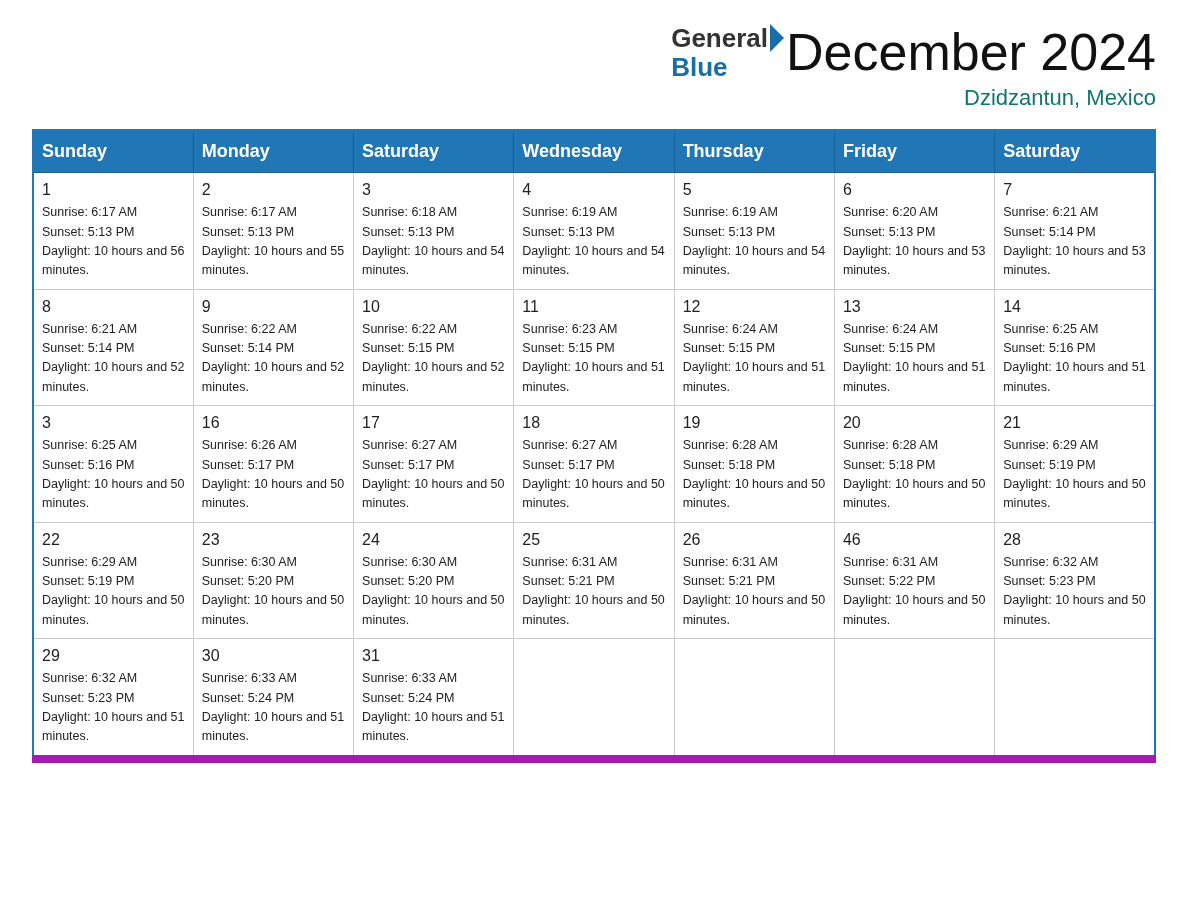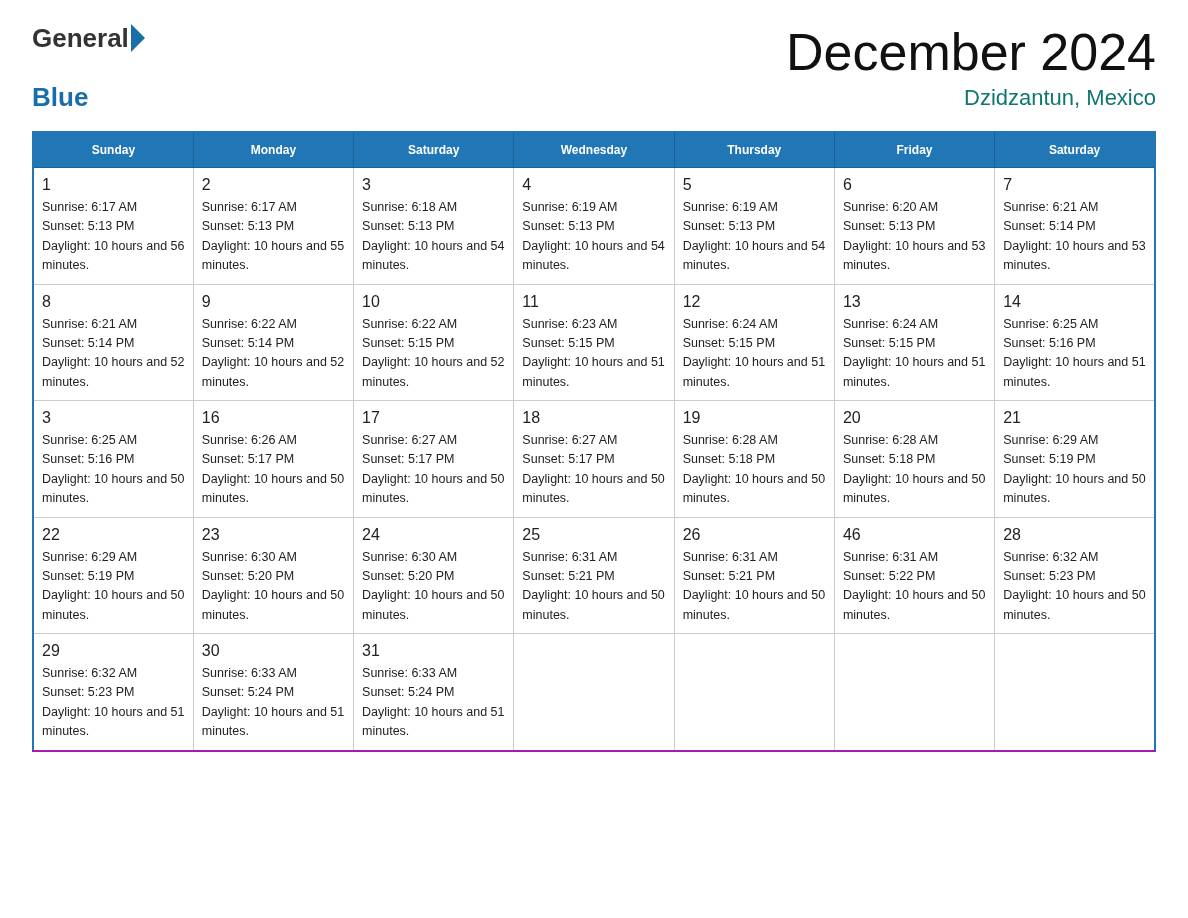--- a/index.html
+++ b/index.html
@@ -5,21 +5,21 @@
     * { box-sizing: border-box; margin: 0; padding: 0; }
     body {
       font-family: Arial, sans-serif;
       background: #fff;
       padding: 24px 32px;
       width: 1188px;
       min-height: 918px;
     }
     .header {
       display: flex;
-      justify-content: space-between;
+      justify-content: flex-end;
       align-items: flex-start;
       margin-bottom: 18px;
     }
     .logo {
       display: flex;
       flex-direction: column;
       align-items: flex-start;
     }
     .logo-text {
       display: flex;
@@ -32,21 +32,21 @@
     .logo-general { color: #333; }
     .logo-arrow {
       width: 0;
       height: 0;
       border-left: 14px solid #1a6ea8;
       border-top: 14px solid transparent;
       border-bottom: 14px solid transparent;
       display: inline-block;
       margin: 0 2px;
     }
-    .logo-blue { color: #1a6ea8; font-size: 26px; font-weight: bold; margin-top: 30px; }
+    .logo-blue { color: #1a6ea8; font-size: 26px; font-weight: bold; }
     .title-block { text-align: right; }
     .month-title {
       font-size: 52px;
       font-weight: 400;
       color: #111;
       line-height: 1.1;
     }
     .location {
       font-size: 22px;
       color: #0f766e;
@@ -54,23 +54,23 @@
     }
     table {
       width: 100%;
       border-collapse: collapse;
       table-layout: fixed;
     }
     thead tr th {
       background: #2176b5;
       color: #fff;
       padding: 10px 8px;
-      font-size: 12px;
+      font-size: 18px;
       font-weight: 600;
-      text-align: center;
+      text-align: left;
       border: 1px solid #1a5f96;
     }
     tbody tr td {
       vertical-align: top;
       padding: 8px 8px;
       font-size: 13px;
       color: #222;
       border: 1px solid #ccc;
       height: 110px;
     }
@@ -79,21 +79,21 @@
       font-weight: 400;
       display: block;
       margin-bottom: 4px;
     }
     tbody tr td .day-info {
       font-size: 12.5px;
       color: #222;
       line-height: 1.55;
     }
     tbody tr:last-child td {
-      border-bottom: 2px solid #a21caf;
+      border-bottom: 8px solid #a21caf;
     }
     tbody tr td:empty {
       background: #fff;
     }
     thead tr th:first-child,
     tbody tr td:first-child {
       border-left: 2px solid #2176b5;
     }
     thead tr th:last-child,
     tbody tr td:last-child {

